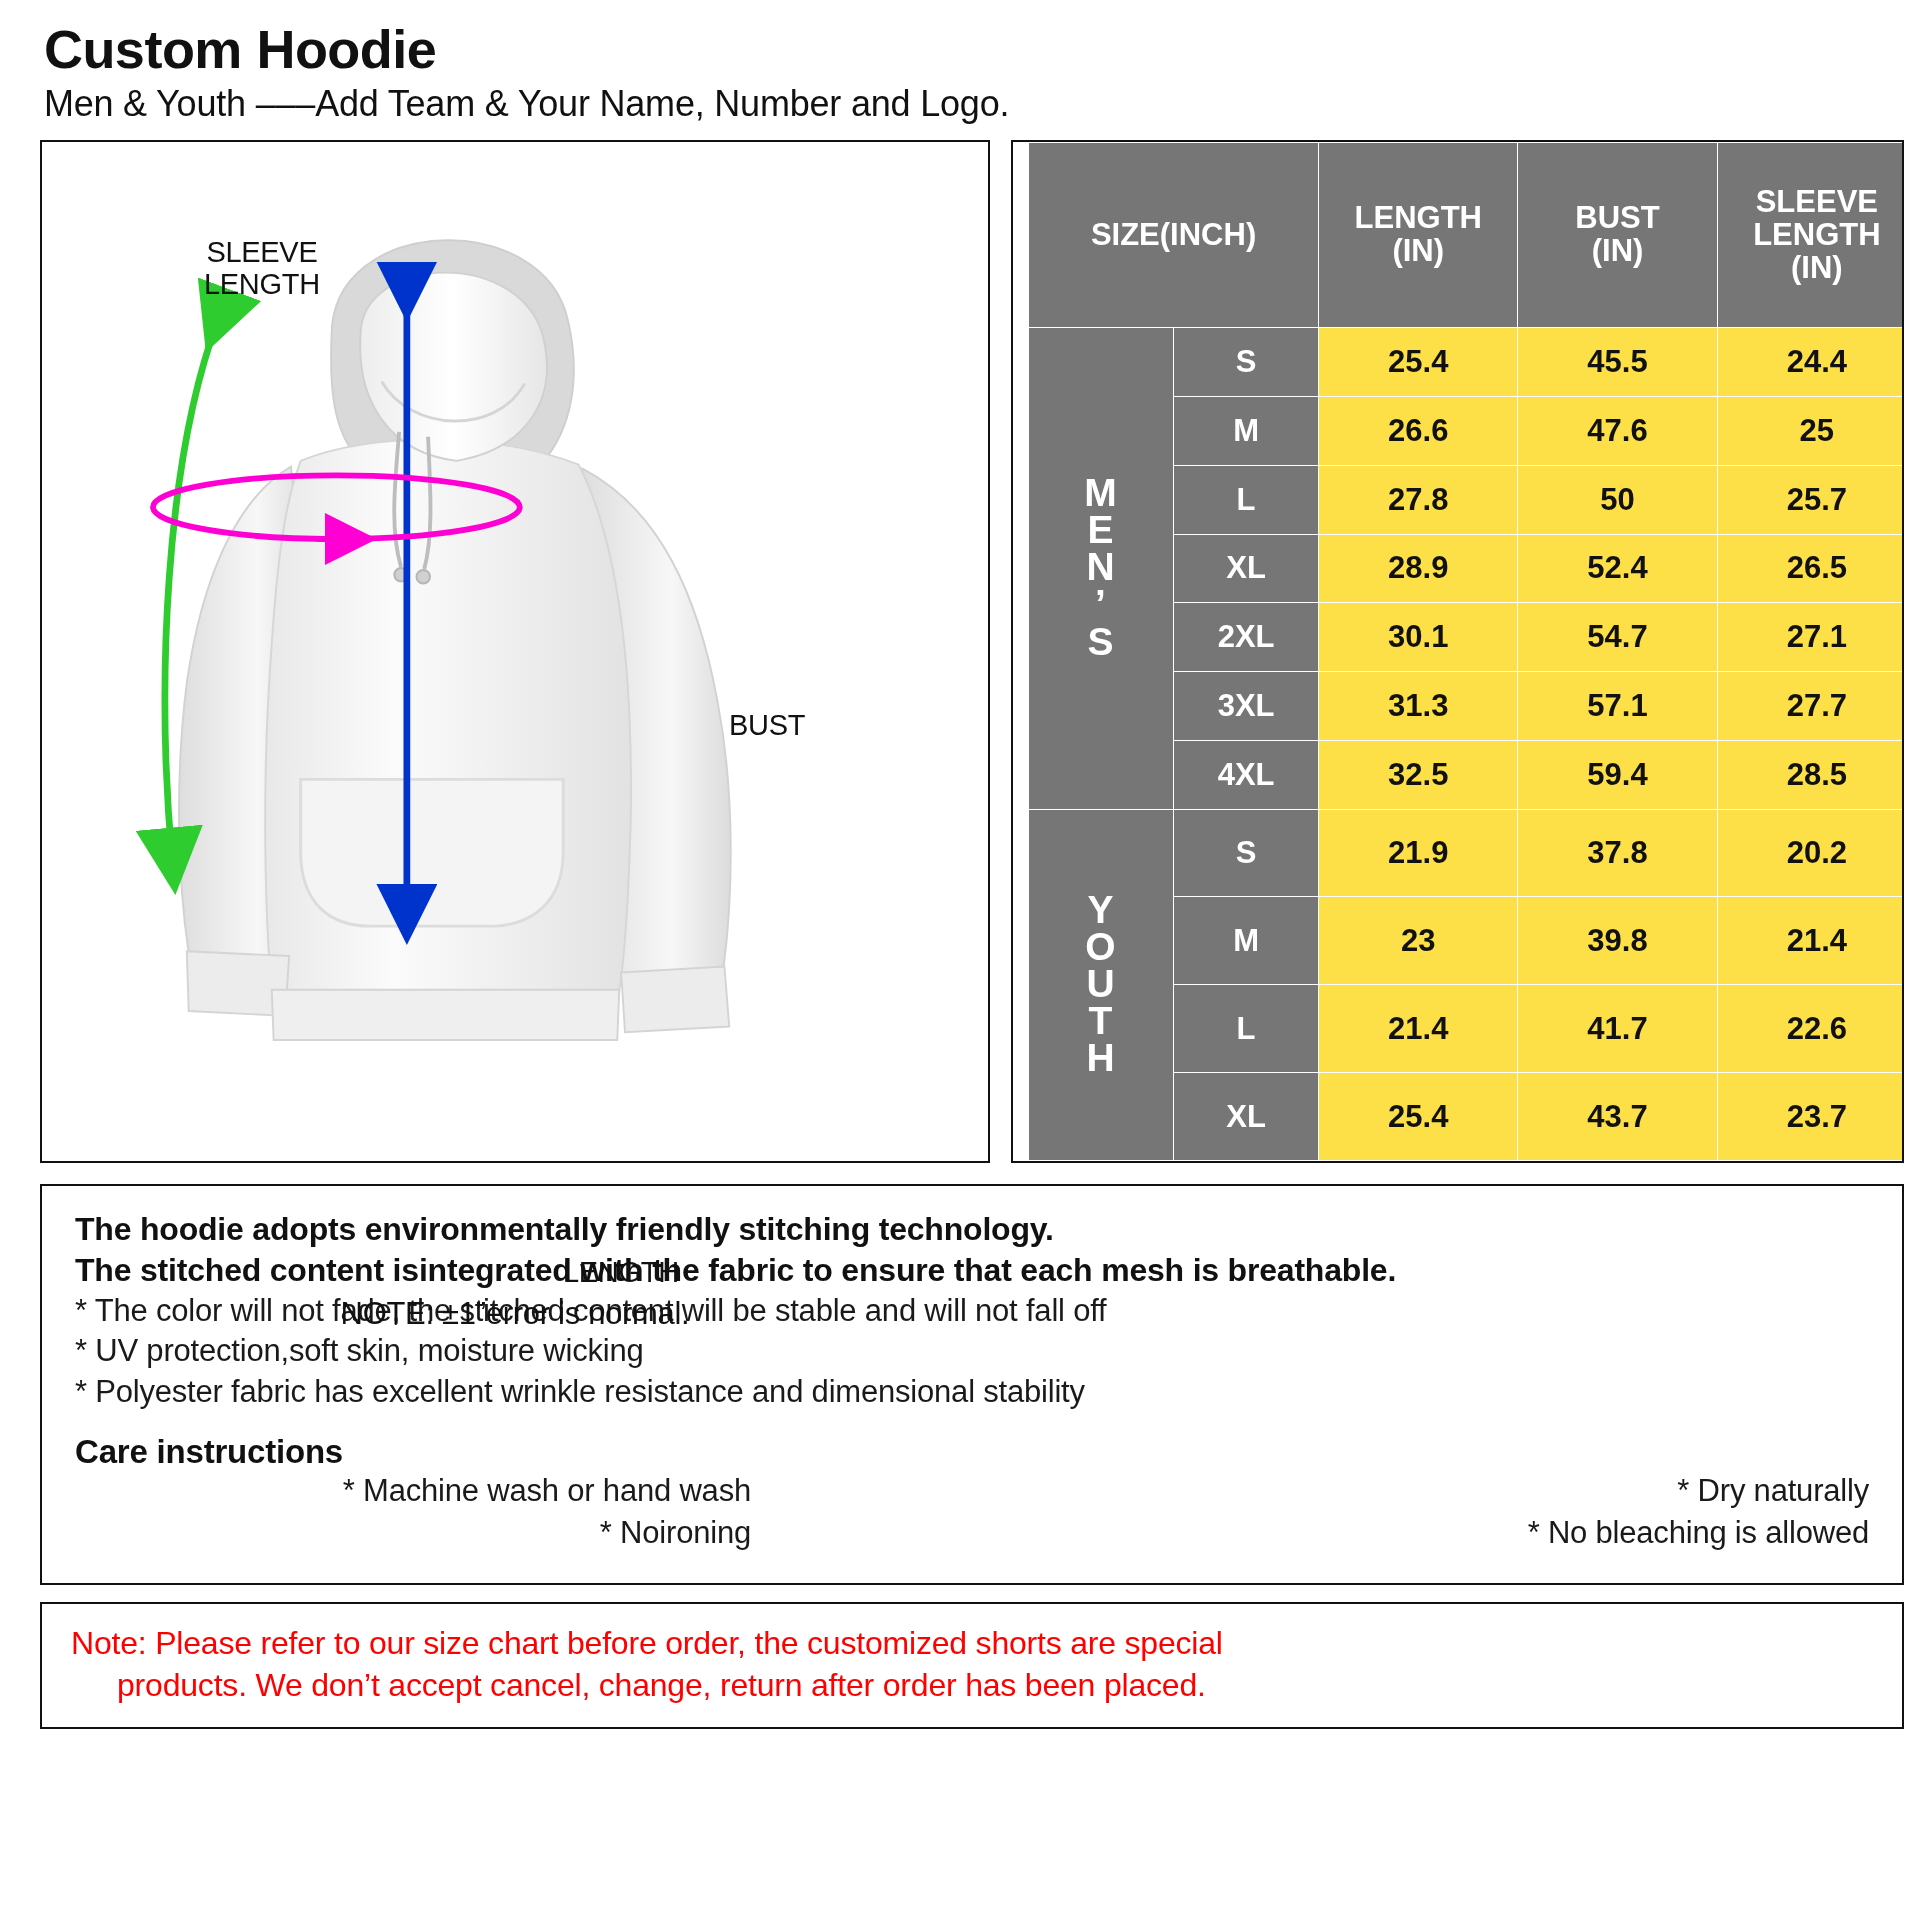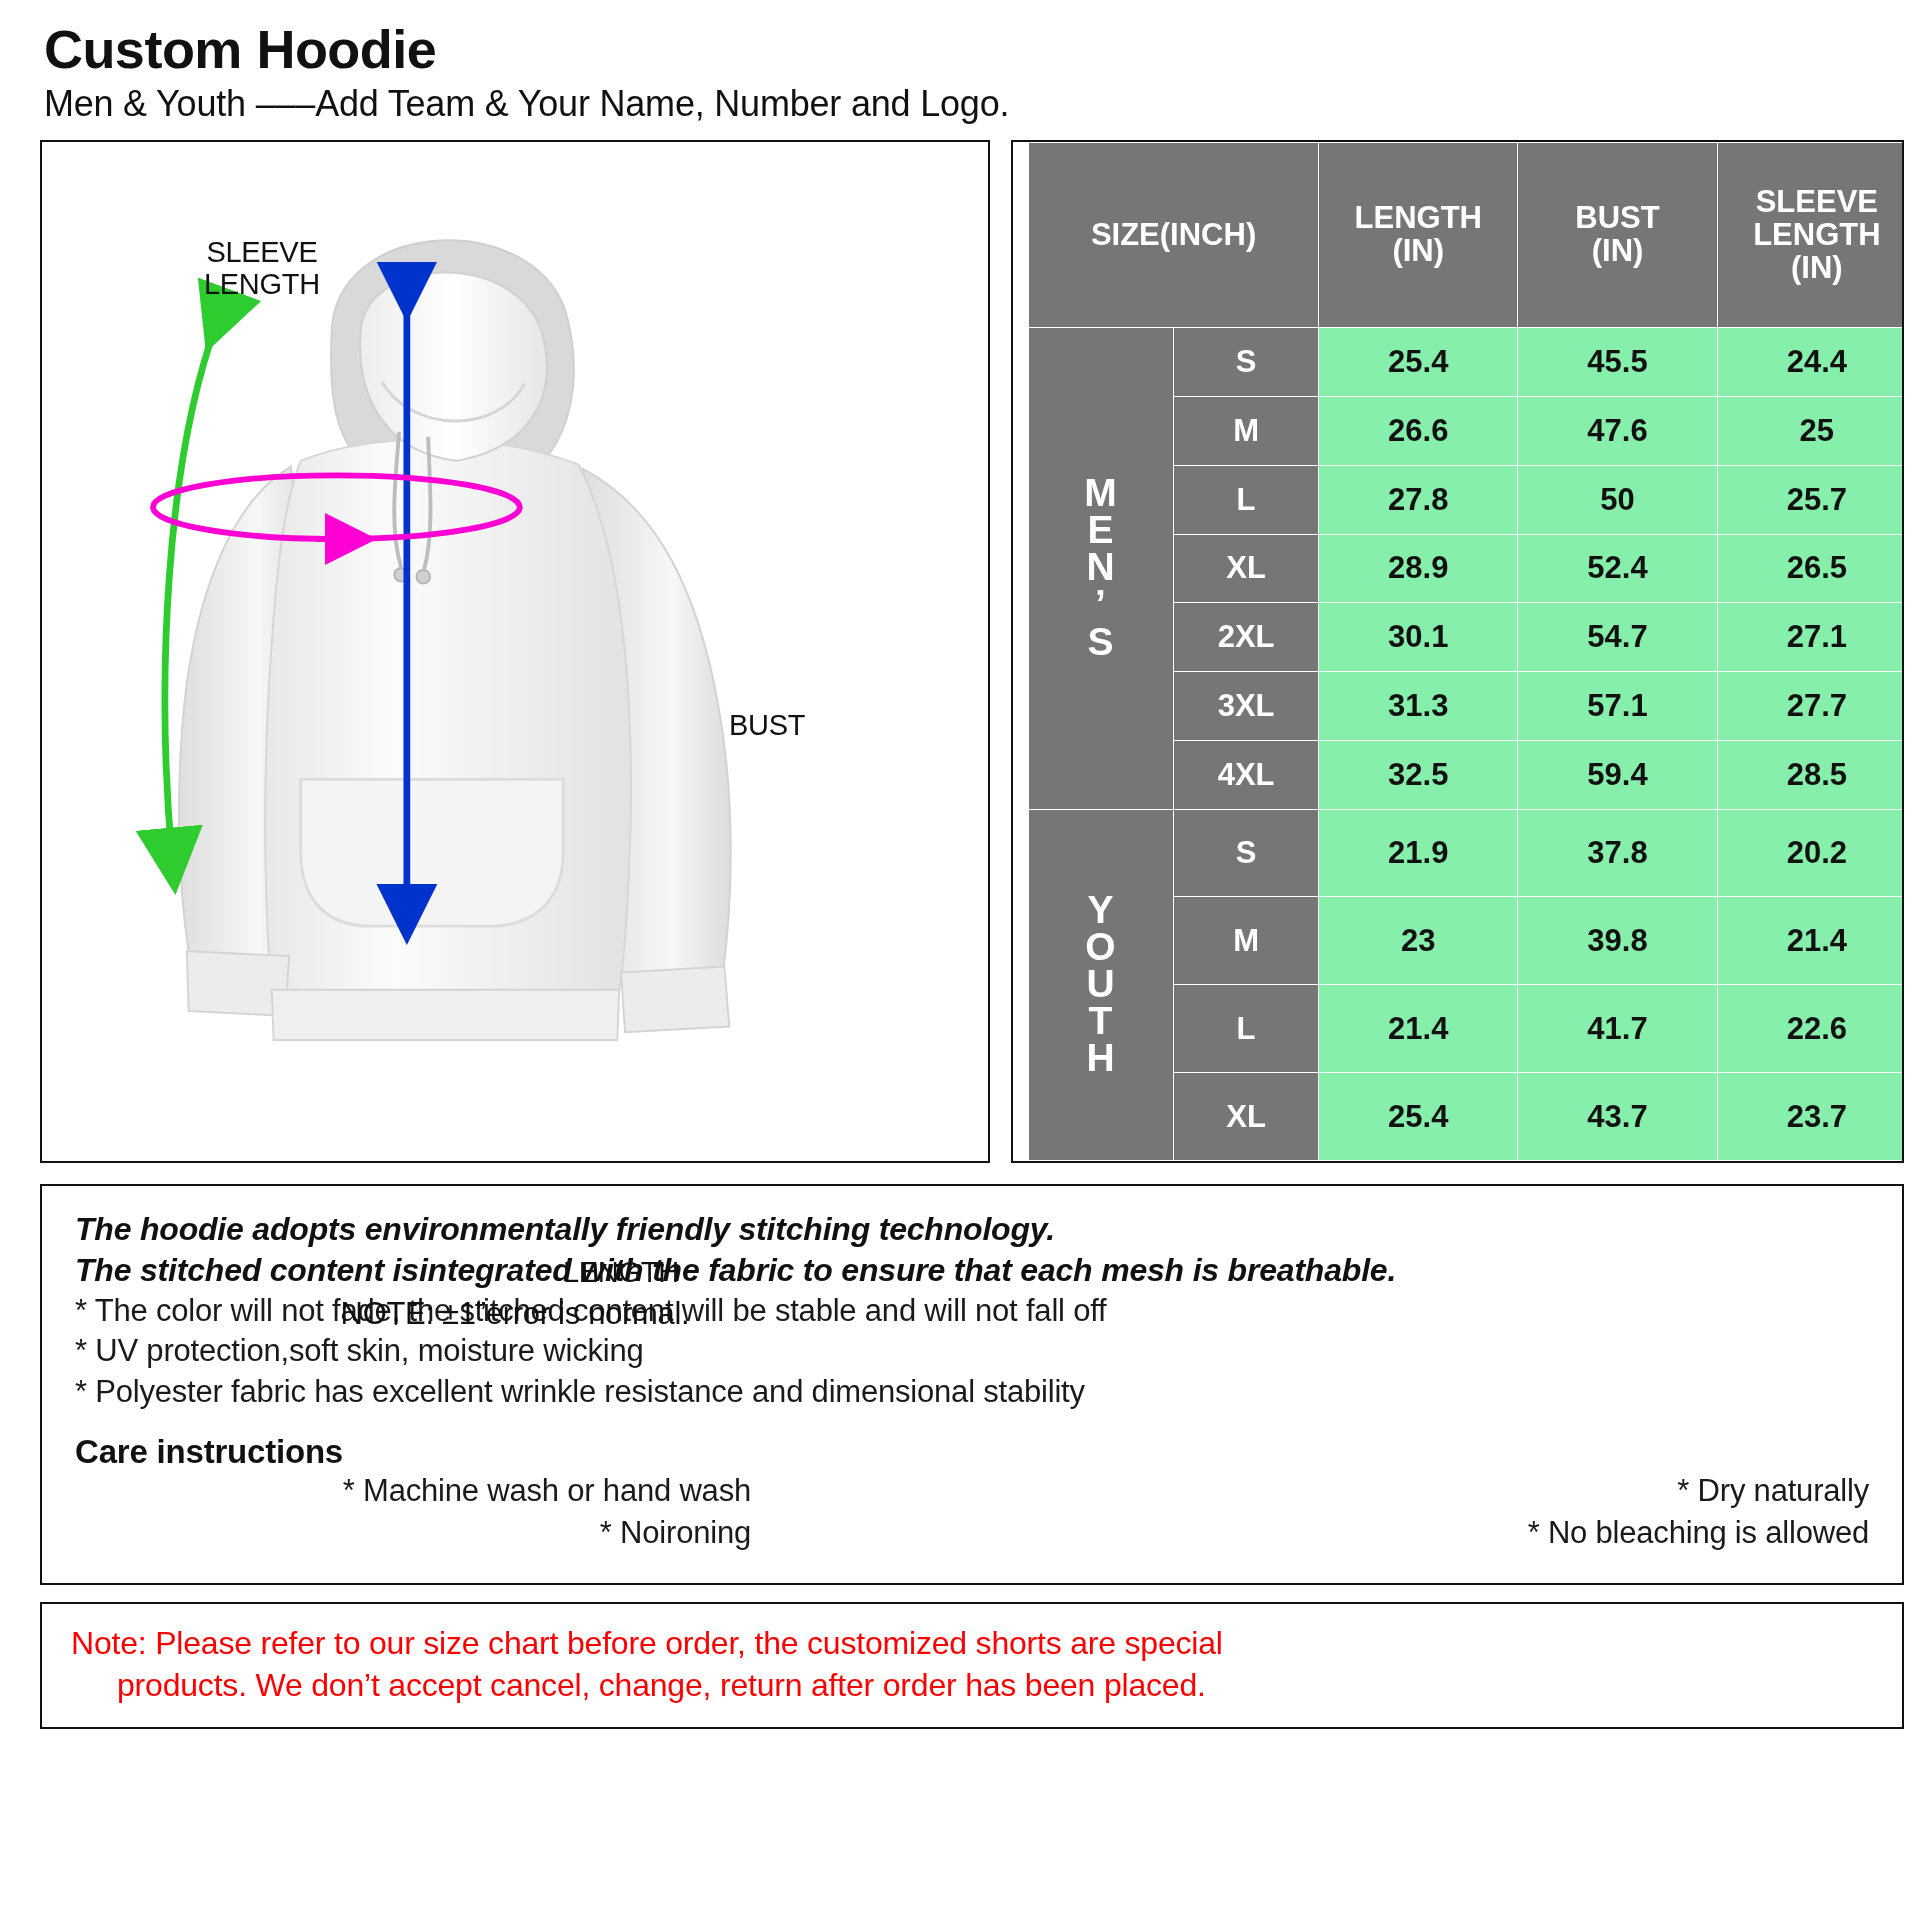--- a/index.html
+++ b/index.html
@@ -117,40 +117,39 @@
     line-height: 0.95;
     letter-spacing: 1px;
   }
   .sz {
     background: #767676;
     color: #ffffff;
     font-weight: normal;
     font-size: 32px;
   }
   .val {
-    background: #86efac;
+    background: #fde047;
     color: #111111;
     font-weight: normal;
     font-size: 32px;
   }
   .col-size { width: 261px; }
   .col-num  { width: 179px; }
   
   .info-box {
     margin-top: 21px;
     border: 2.9px solid #111;
     box-sizing: border-box;
     padding: 23px 33px 29px 33px;
   }
   .info-strong {
     font-size: 32px;
     font-weight: bold;
     line-height: 1.28;
     letter-spacing: -0.2px;
-    font-style: italic;
   }
   .info-line {
     font-size: 31px;
     line-height: 1.3;
     letter-spacing: -0.2px;
     color: #1a1a1a;
   }
   .care-title {
     font-size: 33px;
     font-weight: bold;

